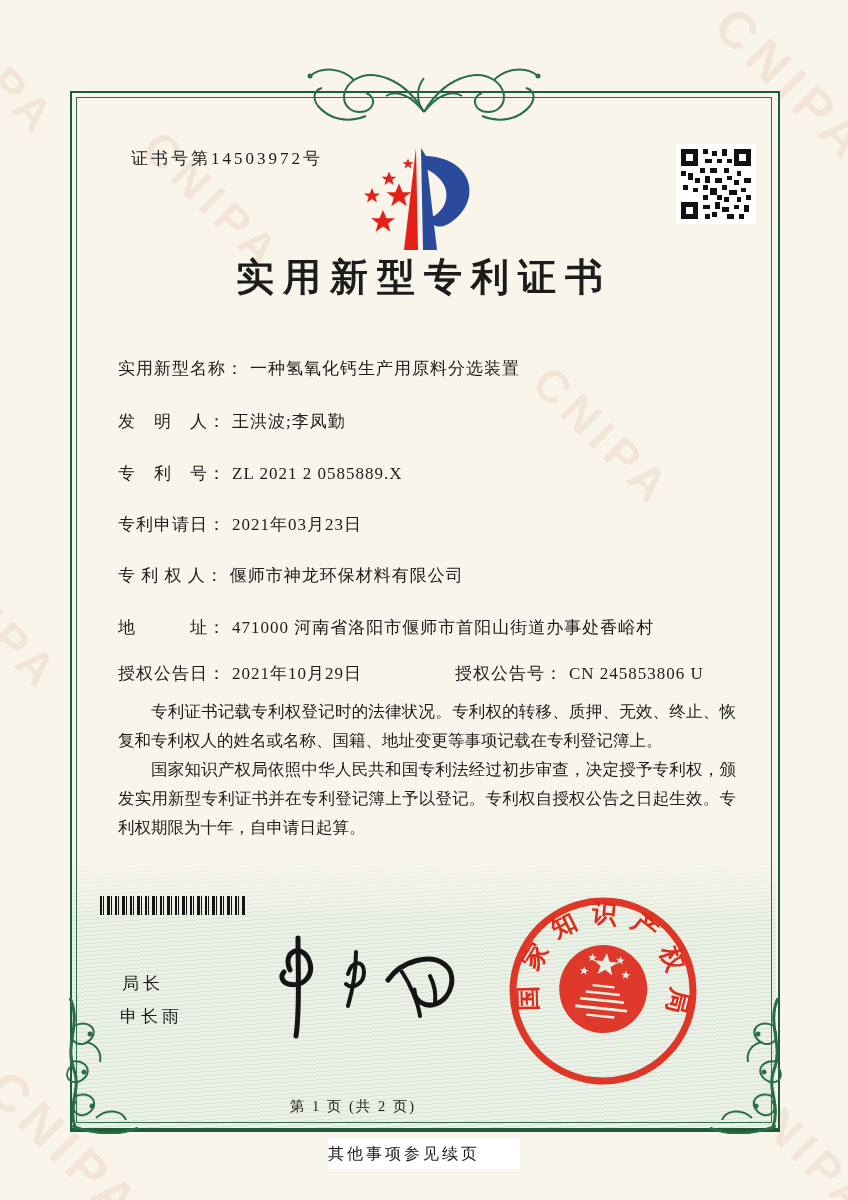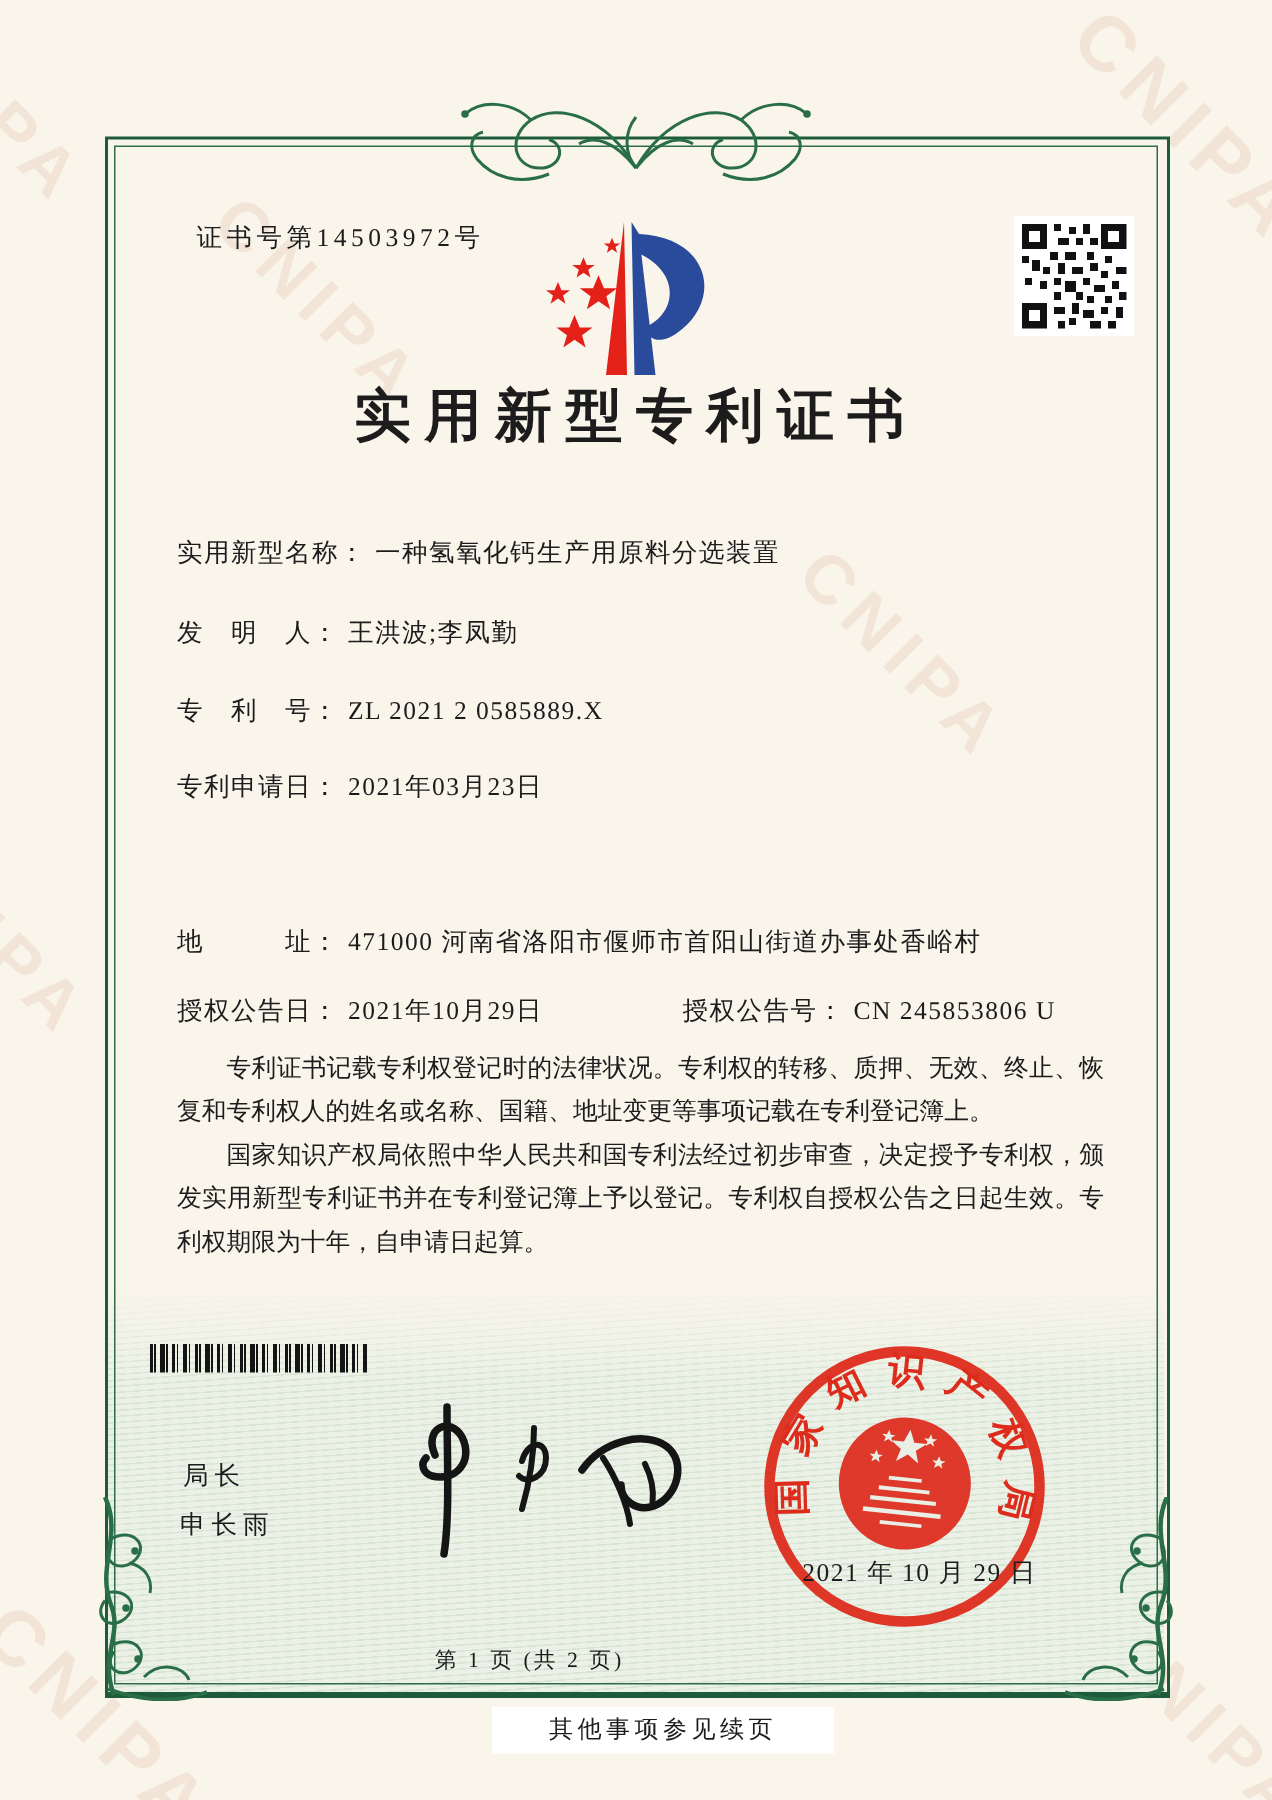--- a/index.html
+++ b/index.html
@@ -49,22 +49,22 @@
              font-family:"Liberation Sans","DejaVu Sans",sans-serif;}
   .sig-name{position:absolute;left:120px;top:1005px;font-size:17px;letter-spacing:4px;z-index:4;
             font-family:"Liberation Sans","DejaVu Sans",sans-serif;}
   .sig-hand{position:absolute;left:252px;top:932px;z-index:4;}
   .seal{position:absolute;left:505px;top:893px;width:196px;height:196px;z-index:5;
         transform:rotate(6deg);}
   .seal-date{position:absolute;left:518px;top:1037px;width:190px;text-align:center;
              font-size:17px;letter-spacing:1px;color:#1d1d1d;z-index:6;}
   .page-num{position:absolute;left:0;top:1097px;width:706px;text-align:center;
             font-size:14.5px;letter-spacing:2px;z-index:4;}
-  .cont-note{position:absolute;left:328px;top:1138px;width:228px;height:31px;background:#fff;
-             text-align:center;line-height:31px;font-size:16px;letter-spacing:3px;z-index:4;}
+  .cont-note{position:absolute;left:328px;top:1138px;width:192px;height:31px;background:#fff;
+             line-height:31px;font-size:16px;letter-spacing:3px;z-index:4;}
 </style>
 </head>
 <body>
 
 <div class="page">
 
   <div class="wm" style="left:-55px;top:-15px;">CNIPA</div>
   <div class="wm" style="left:170px;top:120px;">CNIPA</div>
   <div class="wm big" style="left:745px;top:-5px;">CNIPA</div>
   <div class="wm" style="left:560px;top:355px;">CNIPA</div>
@@ -198,20 +198,23 @@
   </div>
   <div class="row" style="top:410px;">
     <span class="lbl">发　明　人：</span><span class="val">王洪波;李凤勤</span>
   </div>
   <div class="row" style="top:462px;">
     <span class="lbl">专　利　号：</span><span class="val">ZL 2021 2 0585889.X</span>
   </div>
   <div class="row" style="top:513px;">
     <span class="lbl">专利申请日：</span><span class="val">2021年03月23日</span>
   </div>
+  <div class="row" style="top:564px;">
+    <span class="lbl">专 利 权 人：</span><span class="val">偃师市神龙环保材料有限公司</span>
+  </div>
   <div class="row" style="top:616px;">
     <span class="lbl">地　　　址：</span><span class="val">471000 河南省洛阳市偃师市首阳山街道办事处香峪村</span>
   </div>
   <div class="row" style="top:662px;">
     <span class="lbl">授权公告日：</span><span class="val">2021年10月29日</span>
     <span class="pair2">
       <span class="lbl">授权公告号：</span><span class="val">CN 245853806 U</span>
     </span>
   </div>
 
@@ -253,19 +256,18 @@
         <polygon transform="translate(119,80) scale(0.45)" points="0,-10 2.9,-3.1 10,-3.1 4.2,1.2 6.2,8.1 0,3.8 -6.2,8.1 -4.2,1.2 -10,-3.1 -2.9,-3.1"></polygon>
         <rect x="87" y="92" width="22" height="2.4"></rect>
         <rect x="81" y="99" width="34" height="2.6"></rect>
         <rect x="76" y="106" width="44" height="2.8"></rect>
         <rect x="72" y="114" width="52" height="3"></rect>
         <rect x="84" y="122" width="28" height="2.4"></rect>
       </g>
     </g>
   </svg>
 
-  <div class="seal-date">2021 年 10 月 29 日</div>
 
   <div class="page-num">第 1 页 (共 2 页)</div>
 
   <div class="cont-note">其他事项参见续页</div>
 
 </div>
 
 </body></html>

